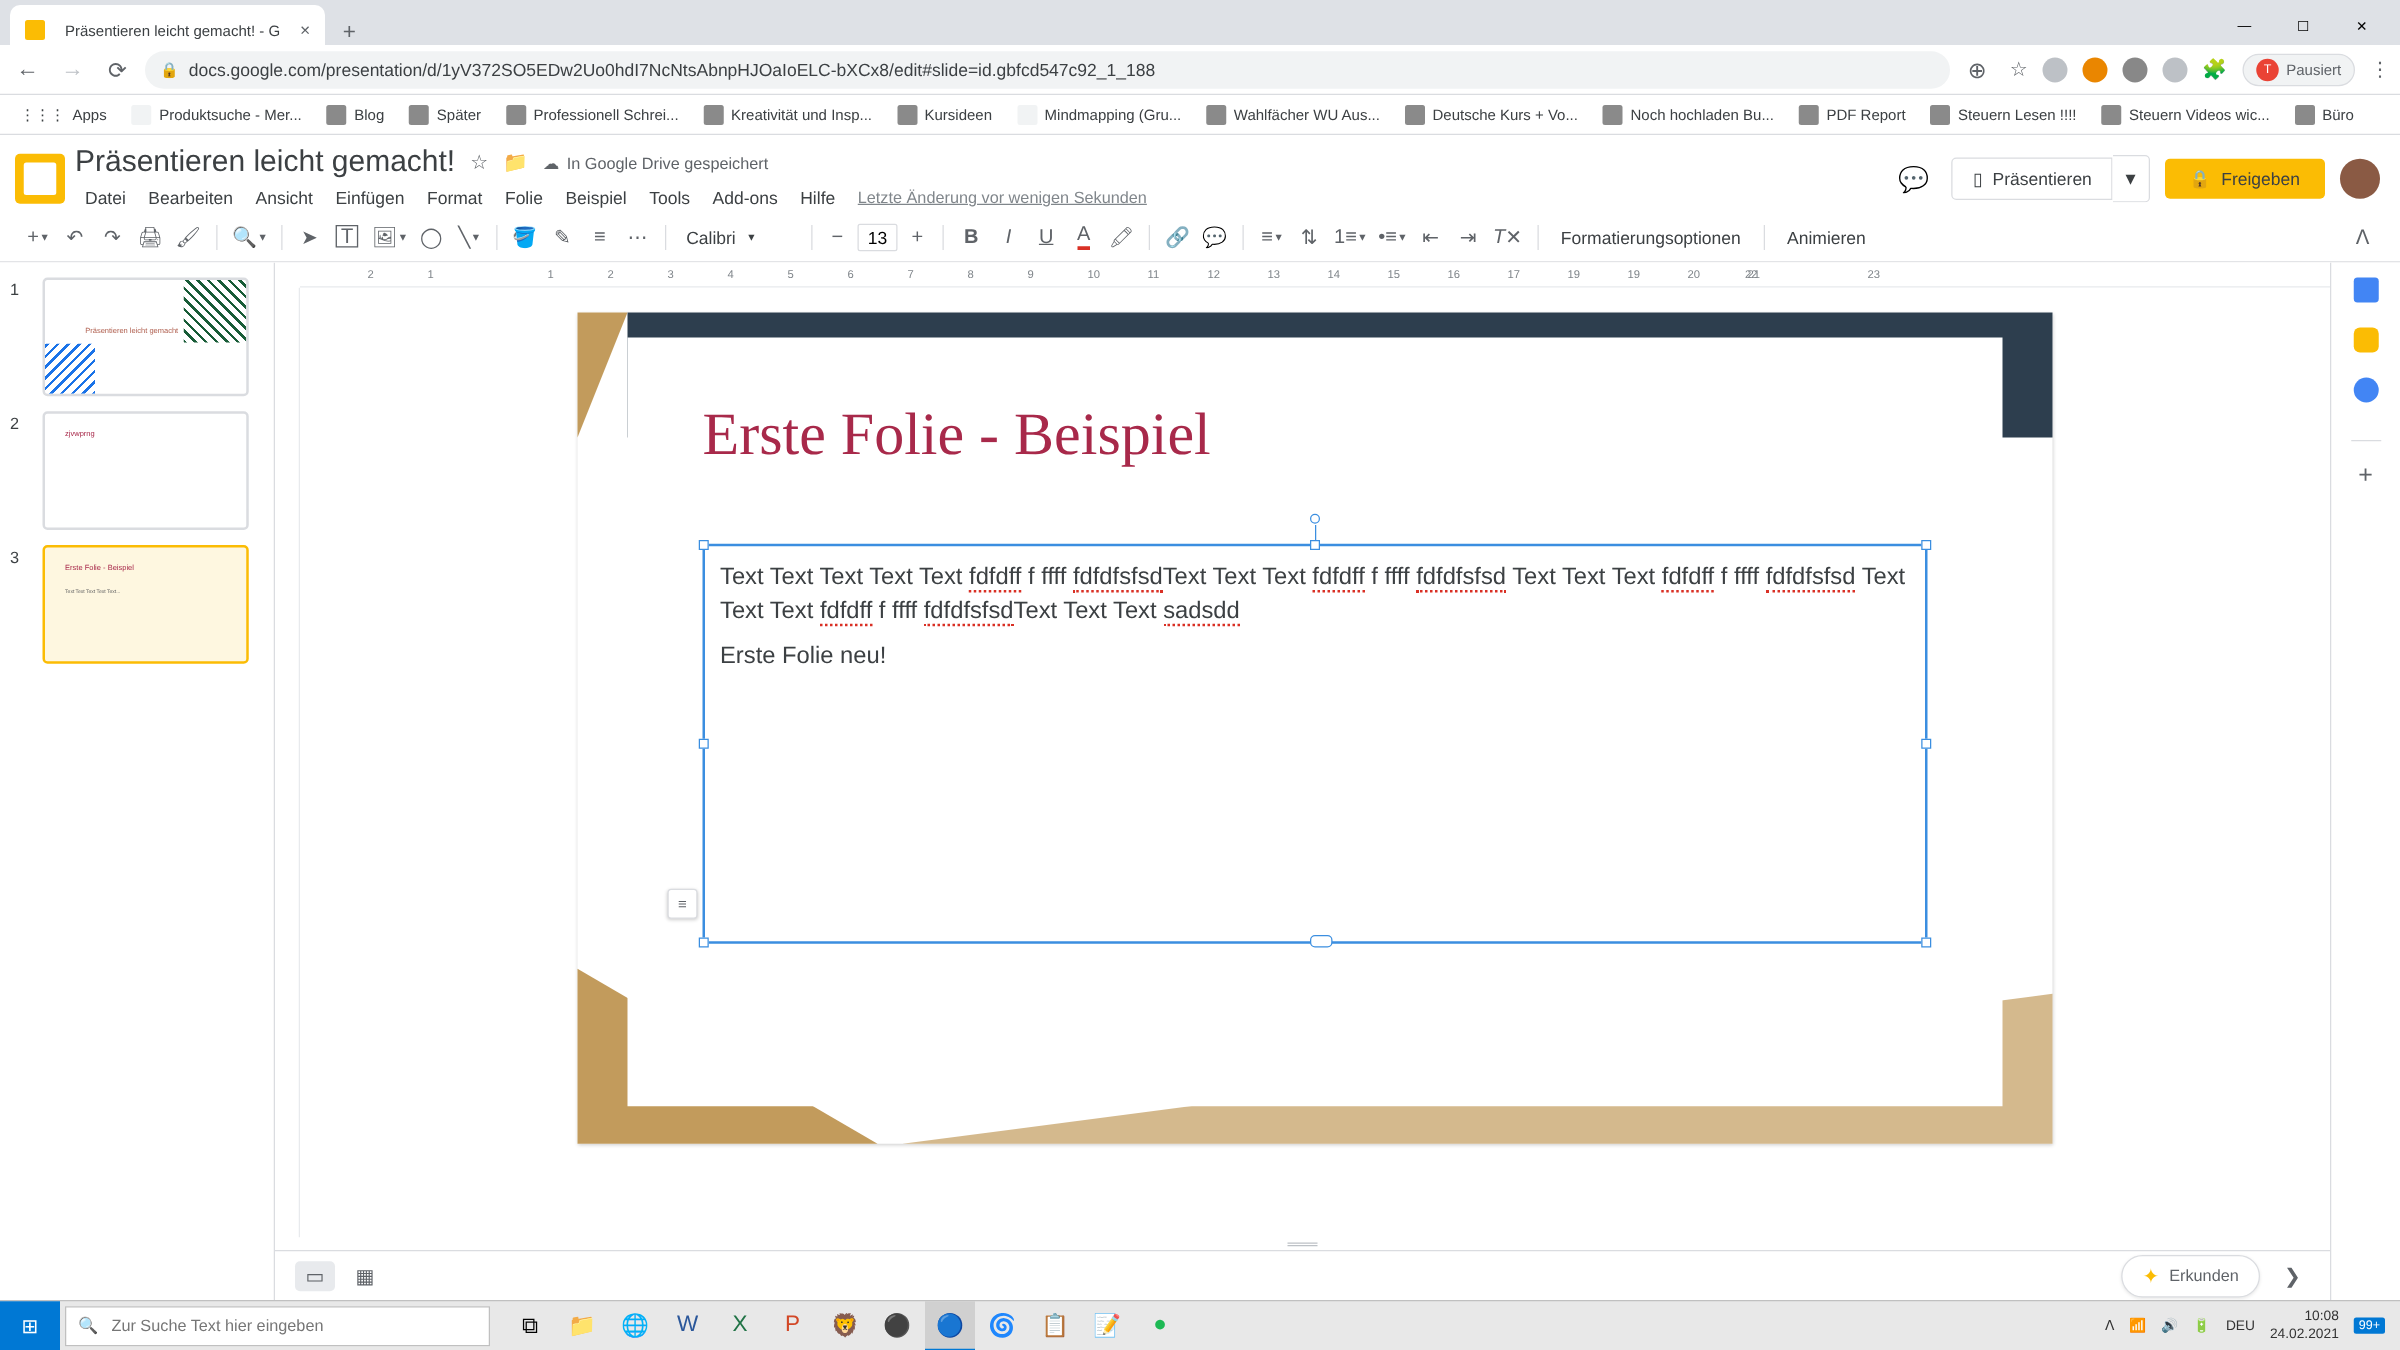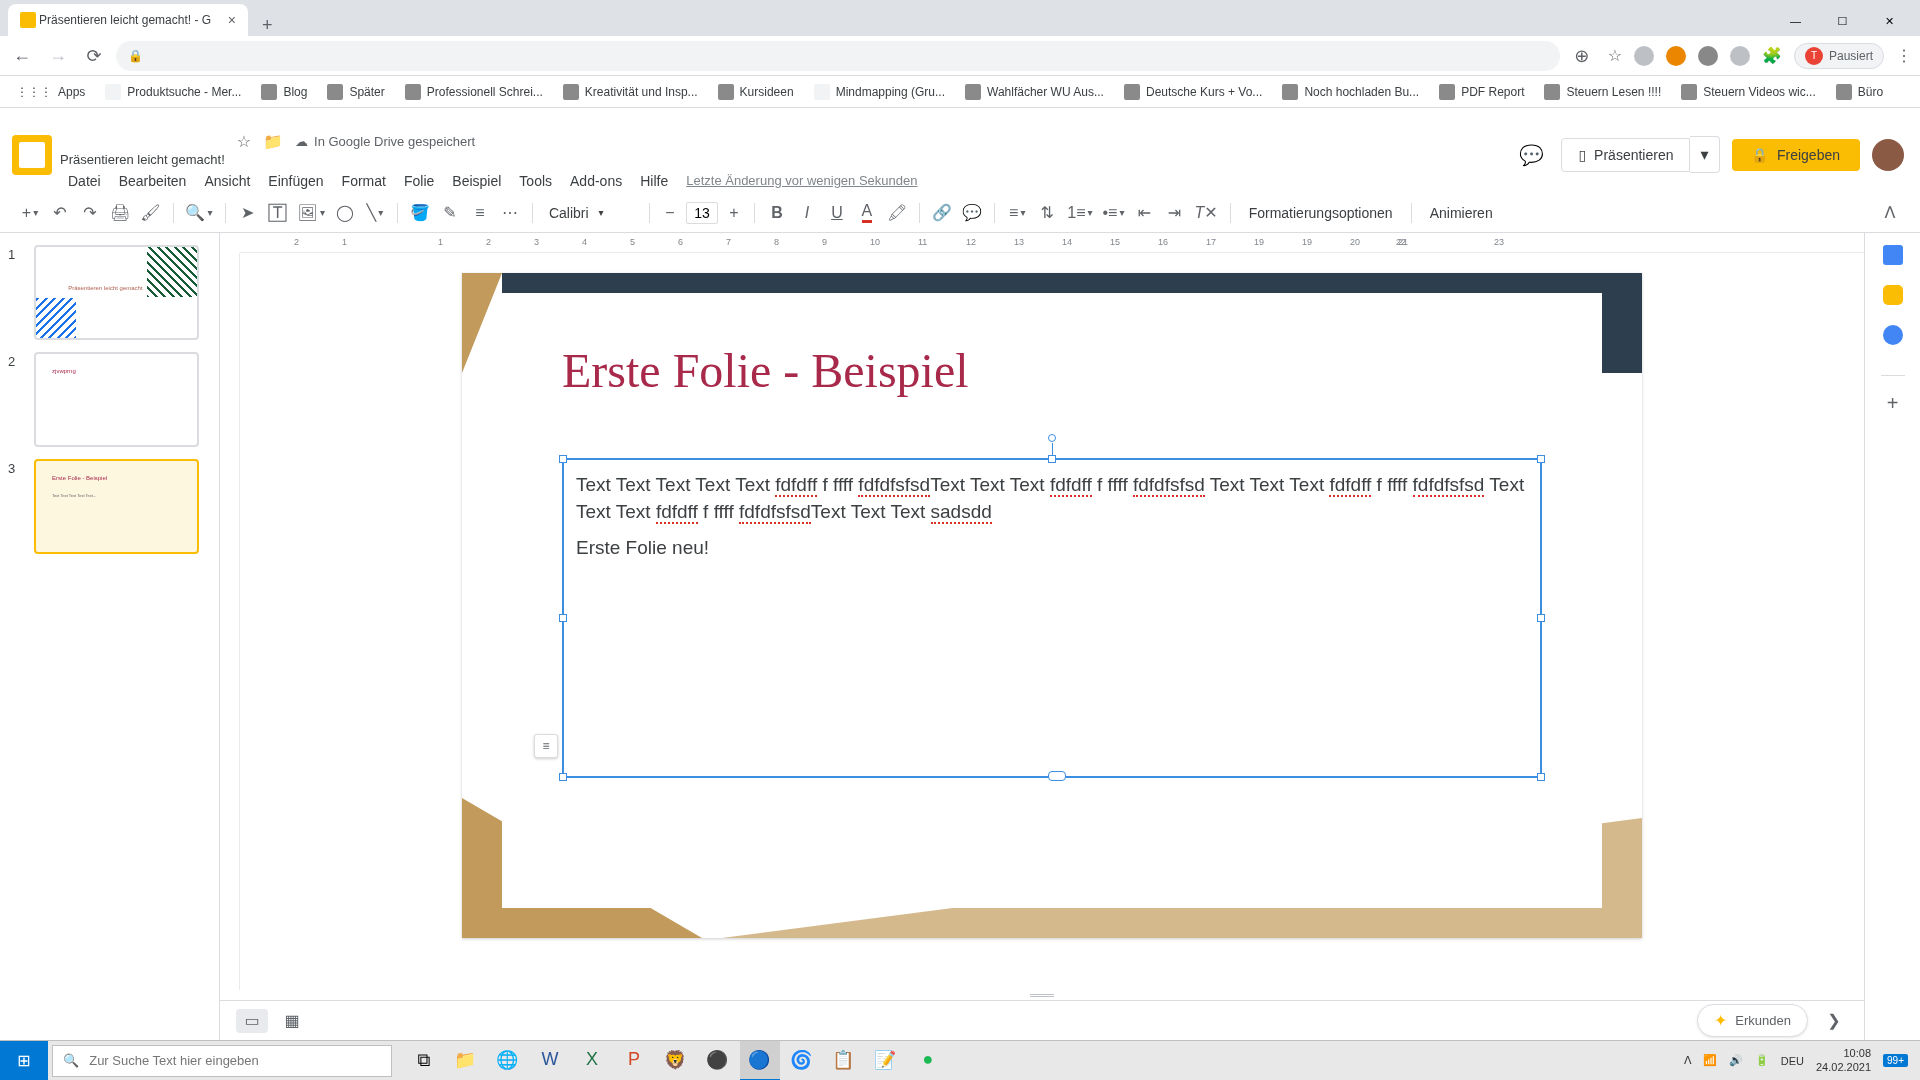--- a/index.html
+++ b/index.html
@@ -1,20 +1,20 @@
 <!DOCTYPE html>
 <html><head>
 <meta charset="utf-8">
 <style>
 * { margin: 0; padding: 0; box-sizing: border-box; font-family: Arial, sans-serif; }
 body { width: 1920px; height: 1080px; overflow: hidden; background: #fff; display: flex; flex-direction: column; transform-origin: top left; }
 
 
 .browser-tabs { height: 36px; background: #dee1e6; display: flex; align-items: flex-end; padding: 0 8px; }
-.tab { background: #fff; height: 32px; display: flex; align-items: center; padding: 4px 12px; border-radius: 8px 8px 0 0; font-size: 12px; color: #3c4043; gap: 3px; min-width: 240px; }
+.tab { background: #fff; height: 32px; display: flex; align-items: flex-end; padding: 4px 12px; border-radius: 8px 8px 0 0; font-size: 12px; color: #3c4043; gap: 16px; min-width: 240px; }
 .tab-favicon { width: 16px; height: 16px; background: #fbbc04; border-radius: 2px; }
 .tab-close { color: #5f6368; font-size: 14px; cursor: pointer; margin-left: auto; }
 .new-tab { color: #5f6368; font-size: 18px; padding: 0 14px; cursor: pointer; }
 .window-controls { margin-left: auto; display: flex; gap: 2px; }
 .win-ctrl { width: 45px; height: 30px; display: flex; align-items: center; justify-content: center; color: #000; font-size: 11px; }
 
 .browser-toolbar { height: 40px; background: #fff; display: flex; align-items: center; padding: 0 8px; gap: 8px; border-bottom: 1px solid #dadce0; }
 .nav-btn { width: 28px; height: 28px; display: flex; align-items: center; justify-content: center; color: #5f6368; font-size: 18px; border-radius: 50%; }
 .nav-btn.disabled { color: #bdc1c6; }
 .addr-bar { flex: 1; height: 30px; background: #f1f3f4; border-radius: 15px; display: flex; align-items: center; padding: 0 12px; font-size: 14px; color: #3c4043; gap: 8px; }
@@ -28,21 +28,21 @@
 .bm { display: flex; align-items: center; gap: 6px; padding: 4px 8px; color: #3c4043; border-radius: 4px; cursor: pointer; white-space: nowrap; }
 .bm-icon { width: 16px; height: 16px; background: #f1f3f4; border-radius: 2px; }
 .bm-icon.folder { background: #8a8a8a; }
 
 
 .app-header { display: flex; align-items: center; padding: 8px 16px 0 12px; gap: 8px; background: #fff; }
 .app-logo { width: 40px; height: 40px; background: #fbbc04; border-radius: 4px; display:flex; align-items:center; justify-content:center; }
 .app-logo-inner { width: 26px; height: 26px; background:#fff; border-radius:2px; position:relative; }
 .app-title-block { display: flex; flex-direction: column; gap: 2px; }
 .title-row { display: flex; align-items: center; gap: 12px; }
-.doc-title { font-size: 13px; color: #3c4043; margin-top: 36px; }
+.doc-title { font-size: 24px; color: #3c4043; }
 .title-icon { color: #5f6368; font-size: 16px; }
 .save-status { color: #5f6368; font-size: 13px; display: flex; align-items: center; gap: 6px; }
 .menu-row { display: flex; gap: 2px; font-size: 14px; color: #3c4043; }
 .menu-item { padding: 4px 8px; border-radius: 4px; cursor: pointer; }
 .last-change { color: #80868b; margin-left: 8px; text-decoration: underline; font-size: 13px; padding: 4px 0; }
 .header-right { margin-left: auto; display: flex; align-items: center; gap: 12px; }
 .comment-icon { width: 36px; height: 36px; display: flex; align-items: center; justify-content: center; color: #5f6368; font-size: 20px; border-radius: 50%; }
 .present-btn { display: flex; align-items: center; }
 .present-main { background: #fff; border: 1px solid #dadce0; border-radius: 4px 0 0 4px; padding: 8px 16px; font-size: 14px; color: #3c4043; display: flex; align-items: center; gap: 8px; }
 .present-drop { background: #fff; border: 1px solid #dadce0; border-left: none; border-radius: 0 4px 4px 0; padding: 8px 10px; color: #3c4043; }
@@ -145,20 +145,21 @@
     <div class="win-ctrl">✕</div>
   </div>
 </div>
 
 <div class="browser-toolbar">
   <div class="nav-btn">←</div>
   <div class="nav-btn disabled">→</div>
   <div class="nav-btn">⟳</div>
   <div class="addr-bar">
     <span class="lock-icon">🔒</span>
+    <span>docs.google.com/presentation/d/1yV372SO5EDw2Uo0hdI7NcNtsAbnpHJOaIoELC-bXCx8/edit#slide=id.gbfcd547c92_1_188</span>
   </div>
   <div class="ext-icons">
     <div class="nav-btn">⊕</div>
     <span style="color:#5f6368">☆</span>
     <div class="ext-icon"></div>
     <div class="ext-icon" style="background:#ea8600"></div>
     <div class="ext-icon" style="background:#888"></div>
     <div class="ext-icon"></div>
     <span style="color:#5f6368">🧩</span>
     <div class="pause-badge">

